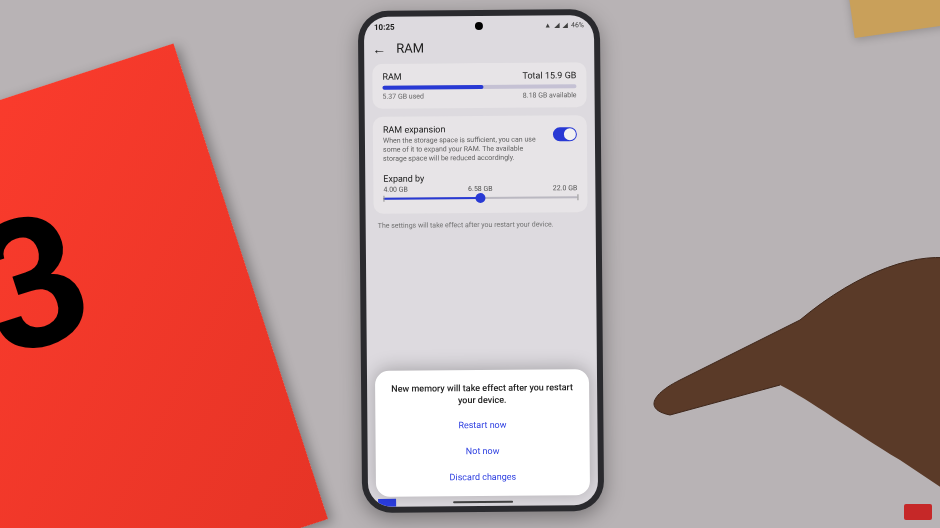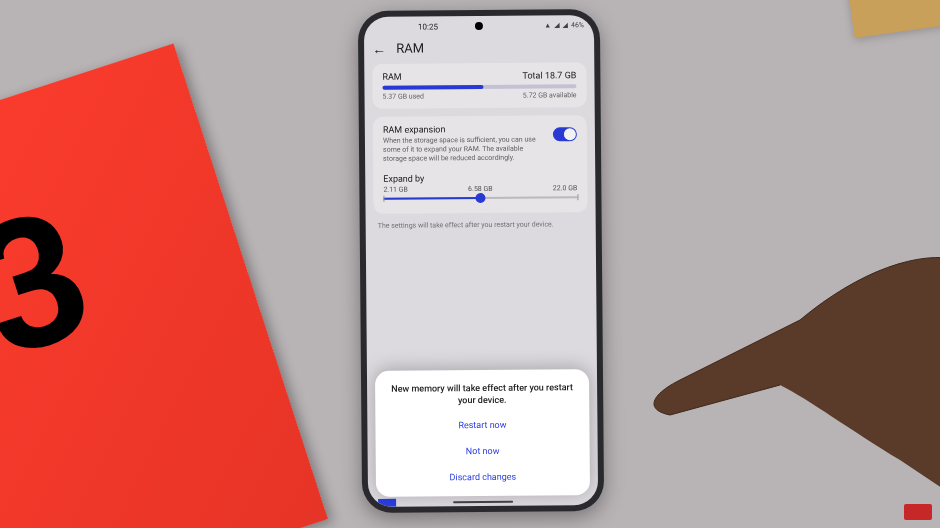--- a/index.html
+++ b/index.html
@@ -95,21 +95,21 @@
   }
 
   .status-bar {
     display: flex;
     justify-content: space-between;
     align-items: center;
     padding: 2px 10px;
     font-size: 8px;
     height: 16px;
   }
-  .status-left { font-weight: 400; margin-left: 44px; }
+  .status-left { font-weight: 700; }
   .status-right { display: flex; gap: 3px; align-items: center; font-size: 7px; color:#444; }
   .status-right span { display:inline-block; }
 
   .header {
     display: flex;
     align-items: center;
     padding: 4px 8px 8px;
     gap: 10px;
   }
   .back-icon { font-size: 14px; line-height:1; }
@@ -321,43 +321,43 @@
     <div class="header">
       <span class="back-icon">←</span>
       <span class="header-title">RAM</span>
     </div>
 
     <div class="content">
 
       <div class="card">
         <div class="ram-row">
           <span>RAM</span>
-          <span>Total 18.7 GB</span>
+          <span>Total 15.9 GB</span>
         </div>
         <div class="ram-bar">
           <div class="ram-bar-fill"></div>
         </div>
         <div class="ram-labels">
           <span>5.37 GB used</span>
-          <span>5.72 GB available</span>
+          <span>8.18 GB available</span>
         </div>
       </div>
 
       <div class="card">
         <div class="exp-row">
           <div>
             <div class="exp-title">RAM expansion</div>
             <div class="exp-desc">When the storage space is sufficient, you can use some of it to expand your RAM. The available storage space will be reduced accordingly.</div>
           </div>
           <div class="toggle"></div>
         </div>
 
         <div class="expand-heading">Expand by</div>
         <div class="slider-labels">
-          <span>2.11 GB</span>
+          <span>4.00 GB</span>
           <span>6.58 GB</span>
           <span>22.0 GB</span>
         </div>
         <div class="slider-track">
           <div class="slider-fill"></div>
           <div class="slider-tick" style="left:0%"></div>
           <div class="slider-tick" style="left:50%"></div>
           <div class="slider-tick" style="left:100%"></div>
           <div class="slider-thumb"></div>
         </div>

